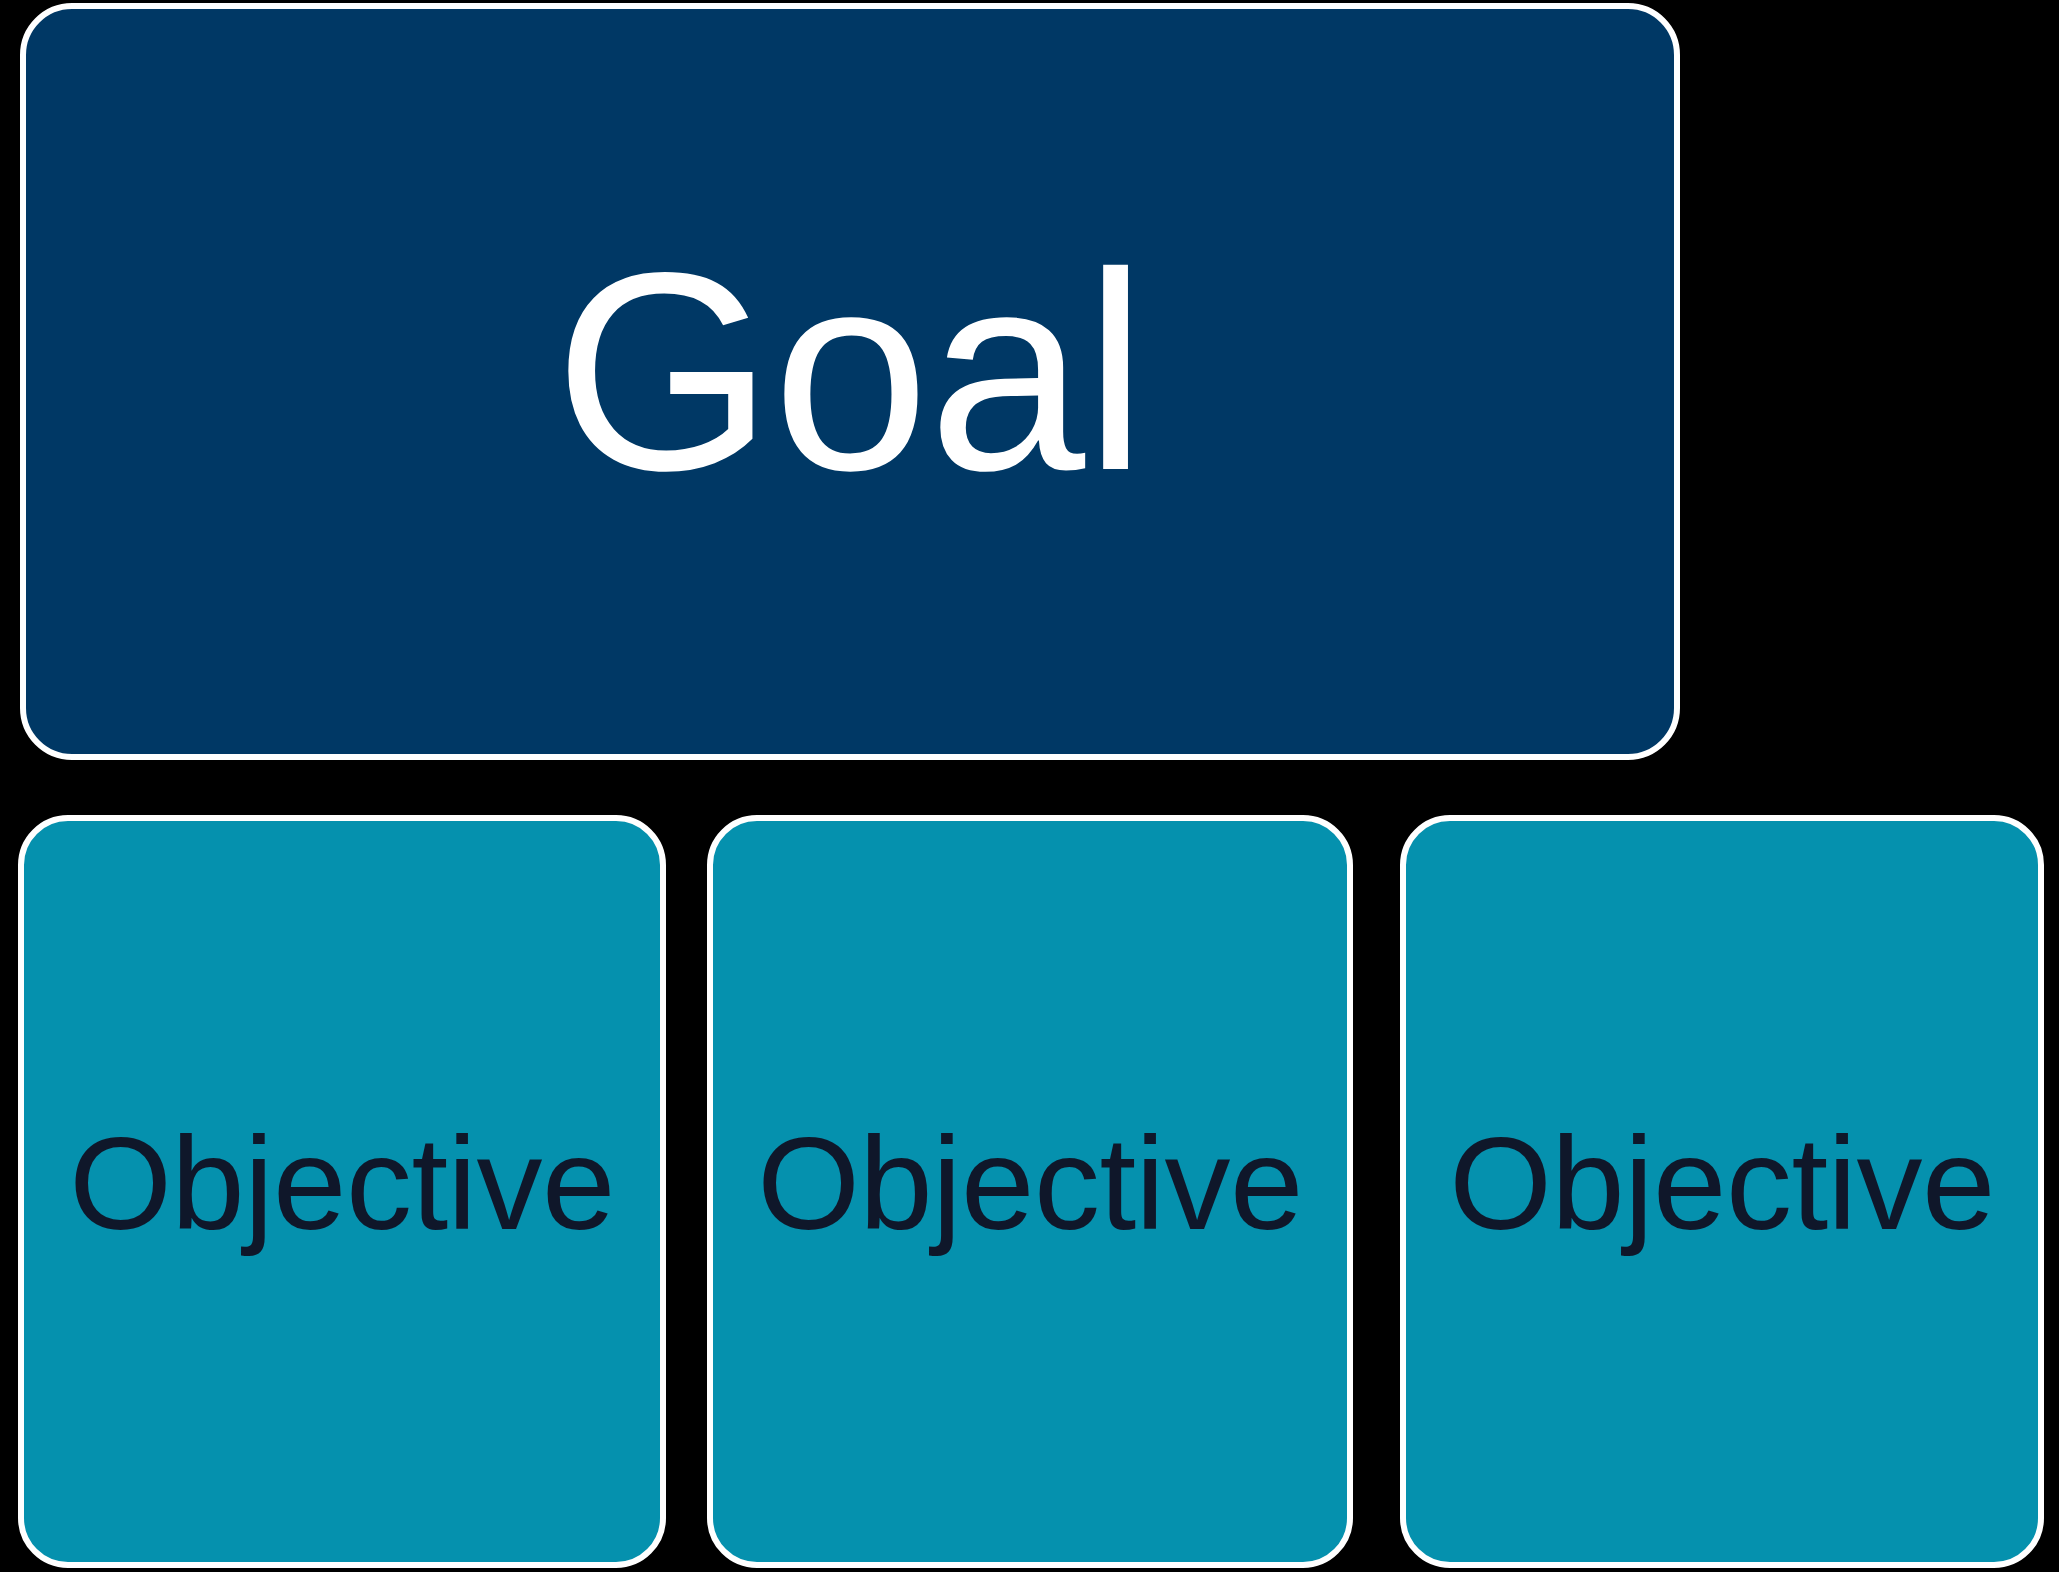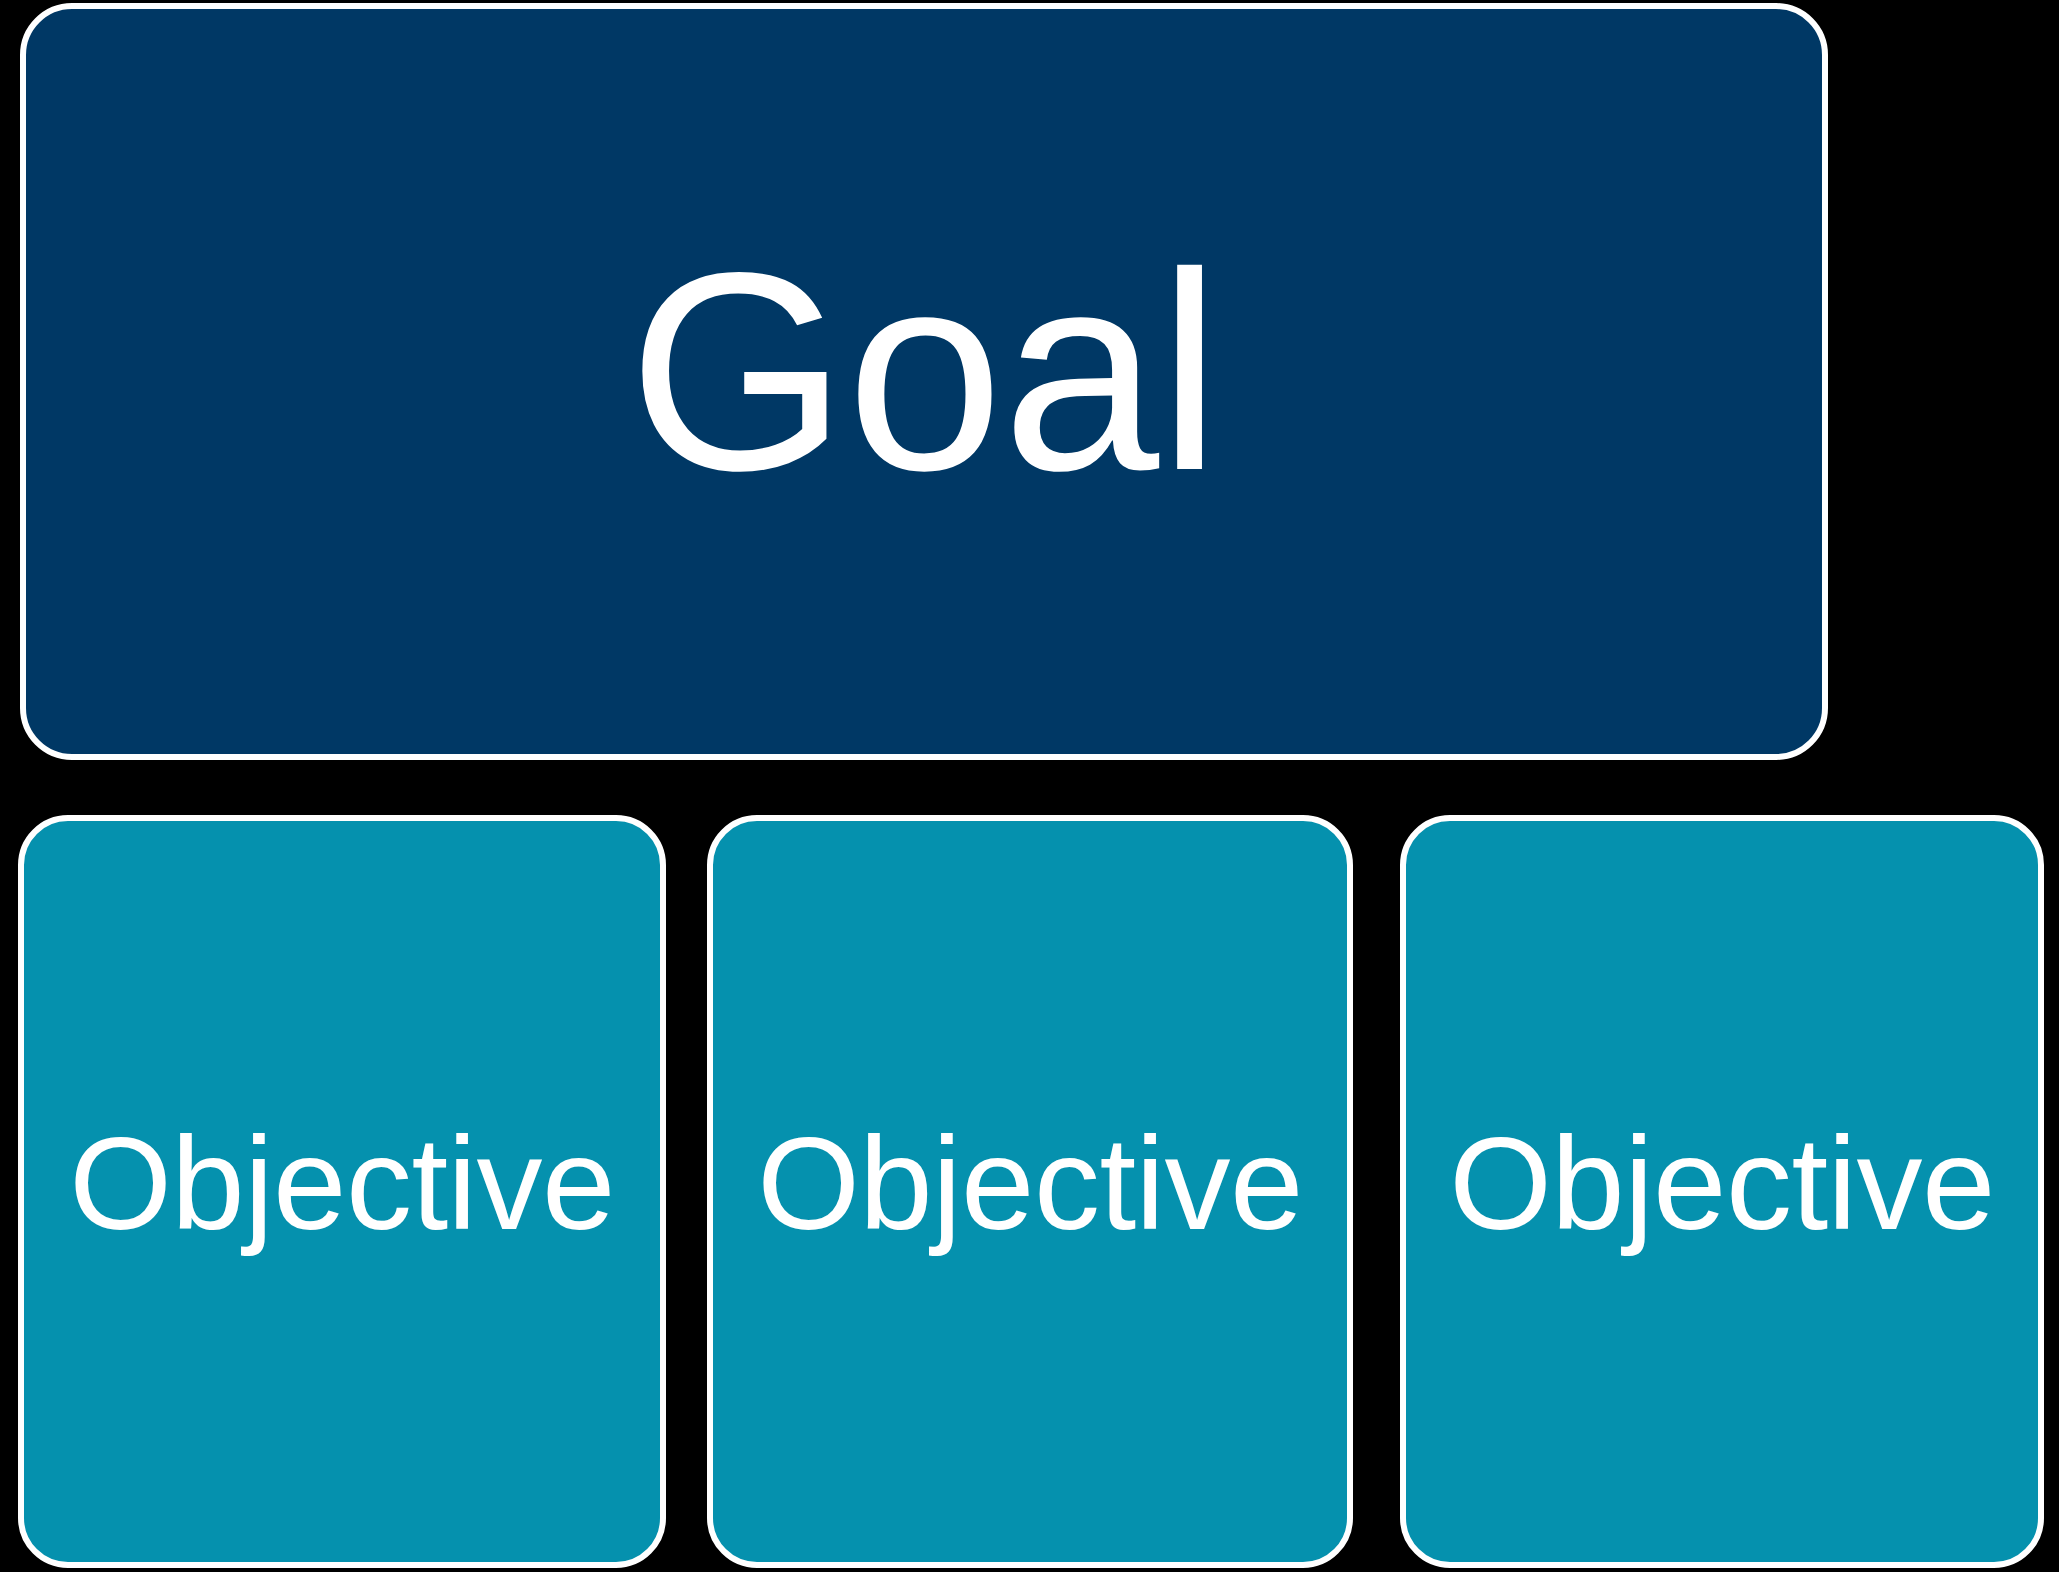--- a/index.html
+++ b/index.html
@@ -20,21 +20,21 @@
     width: 2059px;
     height: 1572px;
     background: #000000;
   }
 
   
   .goal-node {
     position: absolute;
     left: 20px;
     top: 3px;
-    width: 1808px;
+    width: 1660px;
     height: 757px;
     box-sizing: border-box;
     background: #003865;
     border: 6px solid #ffffff;
     border-radius: 52px;
     display: flex;
     align-items: center;
     justify-content: center;
   }
   .goal-label {
@@ -69,21 +69,21 @@
     display: flex;
     align-items: center;
     justify-content: center;
     pointer-events: auto;
   }
   .objective-node.pos-0 { left: 18px;   width: 648px; }
   .objective-node.pos-1 { left: 707px;  width: 646px; }
   .objective-node.pos-2 { left: 1400px; width: 644px; }
 
   .objective-label {
-    color: #ffffff;
+    color: #0f172a;
     font-size: 132px;
     line-height: 1;
     font-weight: 400;
     letter-spacing: -0.5px;
     text-align: left;
     white-space: nowrap;
     position: relative;
     top: -8px;
   }
 </style>

